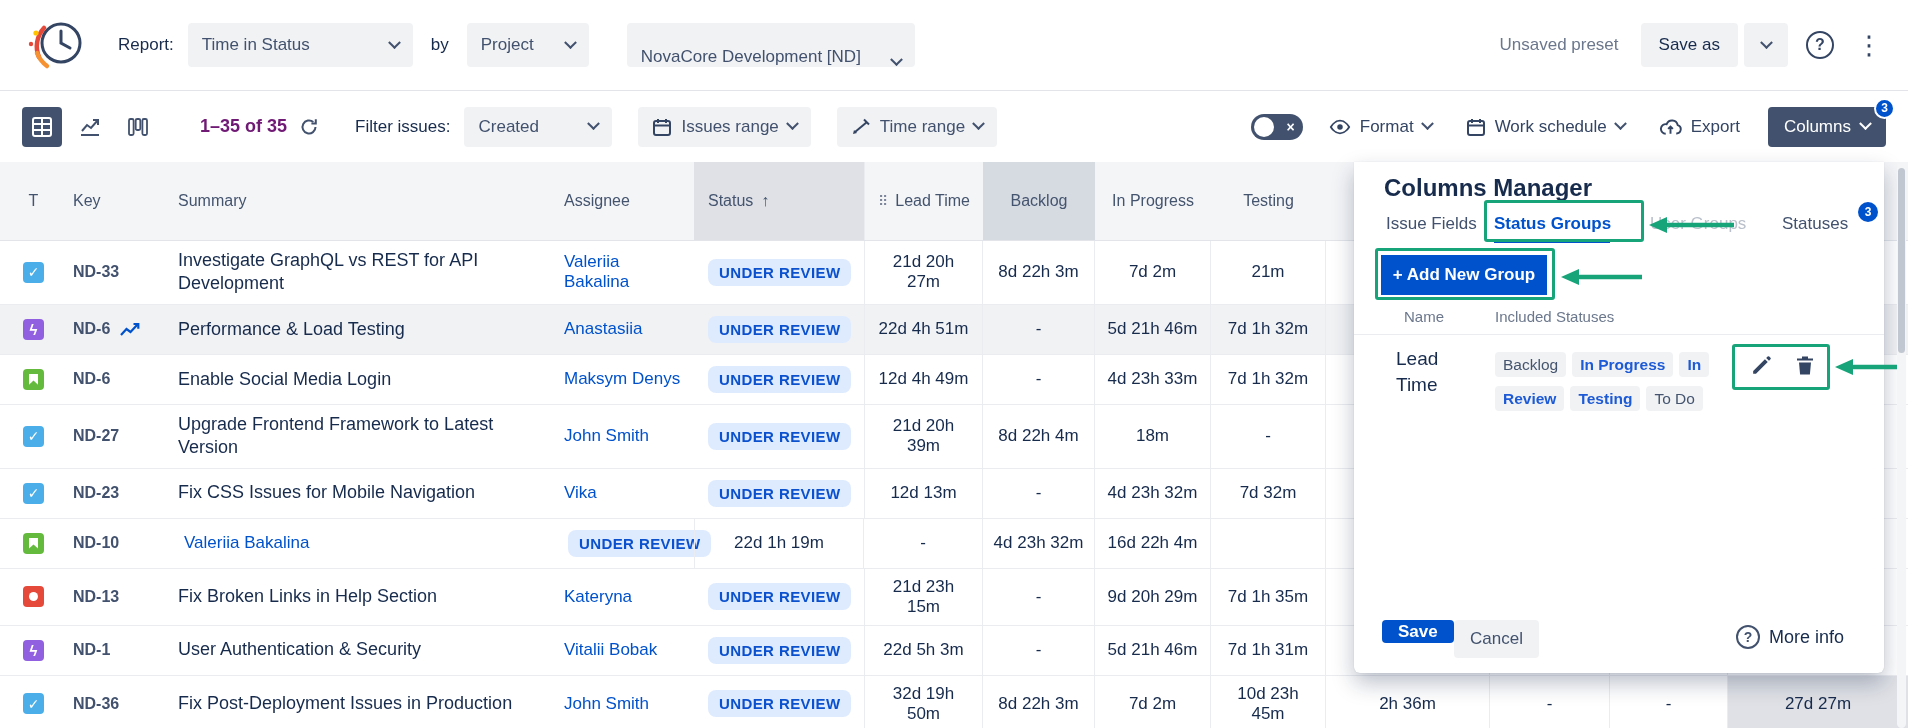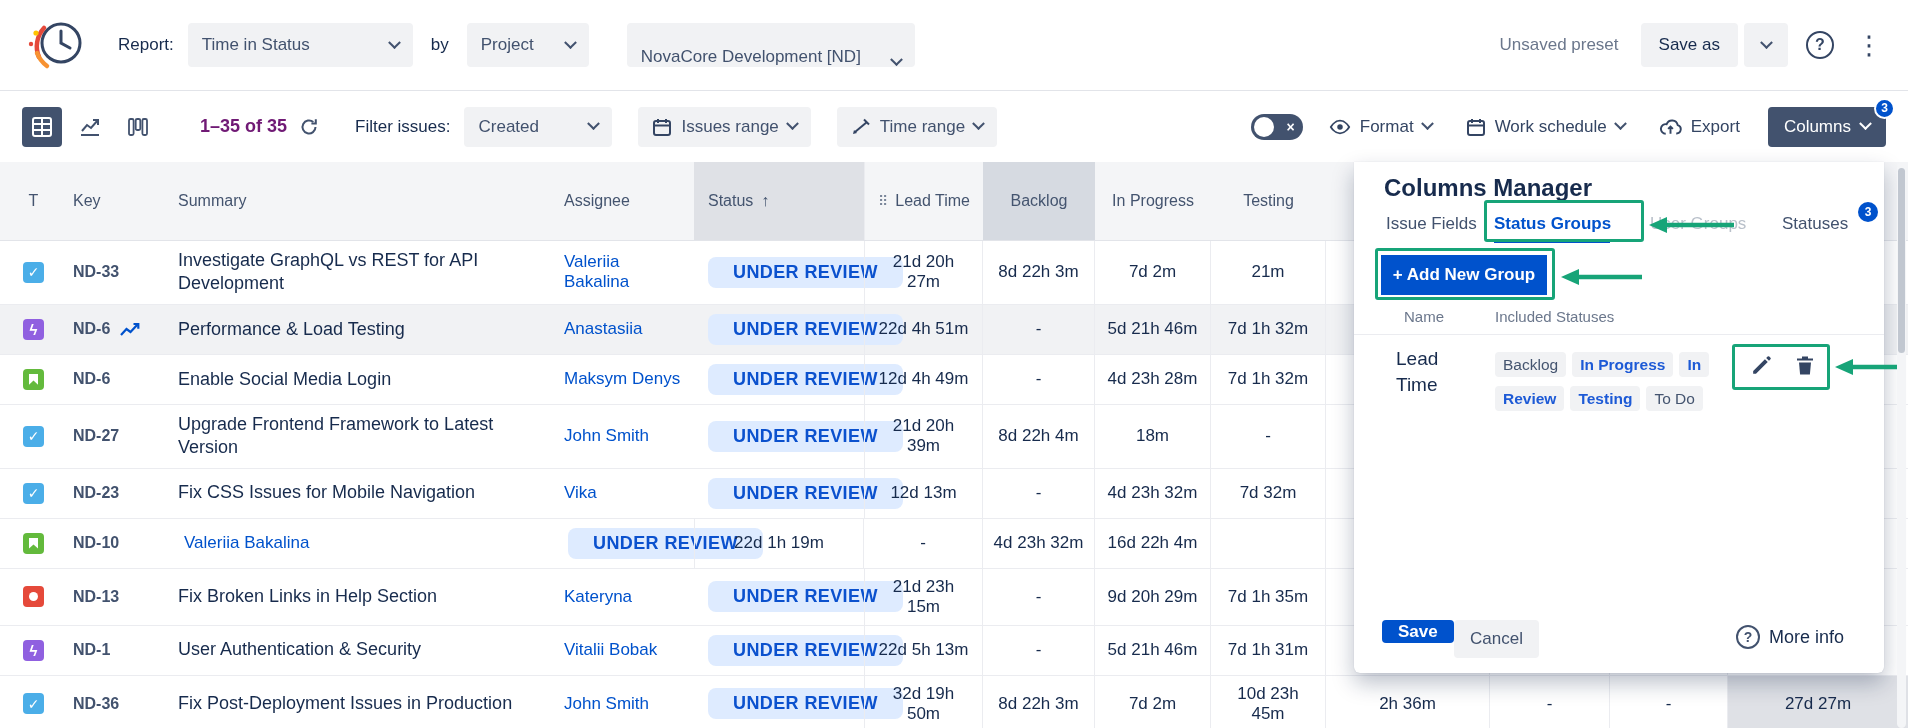--- a/index.html
+++ b/index.html
@@ -77,21 +77,21 @@
   .td{display:flex;align-items:center;padding:8px 10px;font-size:17px;color:var(--text-dark);}
   .td.num{justify-content:center;border-right:1px solid var(--border);text-align:center;}
   .td.num.last{border-right:none;}
   .col-lead{border-left:1px solid var(--border);}
   .td-type{justify-content:center;padding:8px 0;}
   .td-key{gap:9px;padding-left:6px;}
   .key-text{font-size:16px;font-weight:bold;color:var(--text-mid);cursor:pointer;}
   .td-summary{font-size:18px;line-height:1.3;padding-left:4px;padding-right:20px;cursor:pointer;}
   .td-assignee{font-size:17px;color:var(--accent);cursor:pointer;}
   .td-status{padding-left:14px;}
-  .pill{background:var(--pill-bg);color:var(--pill-text);font-size:18px;font-weight:bold;letter-spacing:.4px;border-radius:8px;padding:5px 25px;white-space:nowrap;}
+  .pill{background:var(--pill-bg);color:var(--pill-text);font-size:15px;font-weight:bold;letter-spacing:.4px;border-radius:8px;padding:5px 11px;white-space:nowrap;}
   .cell-gray{background:#DFE1E6;}
   .type-icon{width:21px;height:21px;border-radius:4px;display:flex;align-items:center;justify-content:center;color:#fff;flex:none;}
   .type-task{background:#4BAEE8;} .type-task::after{content:"✓";font-size:14px;font-weight:bold;}
   .type-bolt{background:#9060E0;} .type-bolt::after{content:"ϟ";font-size:15px;font-weight:bold;}
   .type-story{background:#63BA3C;} .type-story::after{content:"";width:9px;height:11px;background:#fff;clip-path:polygon(0 0,100% 0,100% 100%,50% 62%,0 100%);}
   .type-bug{background:#E5493A;} .type-bug::after{content:"";width:9px;height:9px;background:#fff;border-radius:50%;}
   .chart-ic{display:flex;align-items:center;cursor:pointer;}
 
   
   .panel{position:absolute;left:1354px;top:162px;width:530px;height:511px;background:#fff;border-radius:0 0 6px 6px;box-shadow:0 10px 22px rgba(9,30,66,.28), 0 0 1px rgba(9,30,66,.2);z-index:10;}
@@ -351,21 +351,21 @@
         <span class="key-text">ND-6</span>
 
       </div>
       <div class="td td-summary">Enable Social Media Login</div>
       <div class="td td-assignee">Maksym Denys</div>
       <div class="td td-status">
             <span class="pill">UNDER REVIEW</span>
           </div>
       <div class="td num col-lead">12d 4h 49m</div>
       <div class="td num">-</div>
-      <div class="td num">4d 23h 28m</div>
+      <div class="td num">4d 23h 33m</div>
       <div class="td num">7d 1h 32m</div>
       <div class="td num extra-0"></div>
       <div class="td num extra-1"></div>
       <div class="td num extra-2"></div>
       <div class="td num last extra-3"></div>
     </div>
         <div class="tr">
       <div class="td td-type">
             <span class="type-icon type-task"></span>
           </div>
@@ -458,21 +458,21 @@
           </div>
       <div class="td td-key">
         <span class="key-text">ND-1</span>
 
       </div>
       <div class="td td-summary">User Authentication &amp; Security</div>
       <div class="td td-assignee">Vitalii Bobak</div>
       <div class="td td-status">
             <span class="pill">UNDER REVIEW</span>
           </div>
-      <div class="td num col-lead">22d 5h 13m</div>
+      <div class="td num col-lead">22d 5h 3m</div>
       <div class="td num">-</div>
       <div class="td num">5d 21h 46m</div>
       <div class="td num">7d 1h 31m</div>
       <div class="td num extra-0"></div>
       <div class="td num extra-1"></div>
       <div class="td num extra-2"></div>
       <div class="td num last extra-3"></div>
     </div>
         <div class="tr">
       <div class="td td-type">

